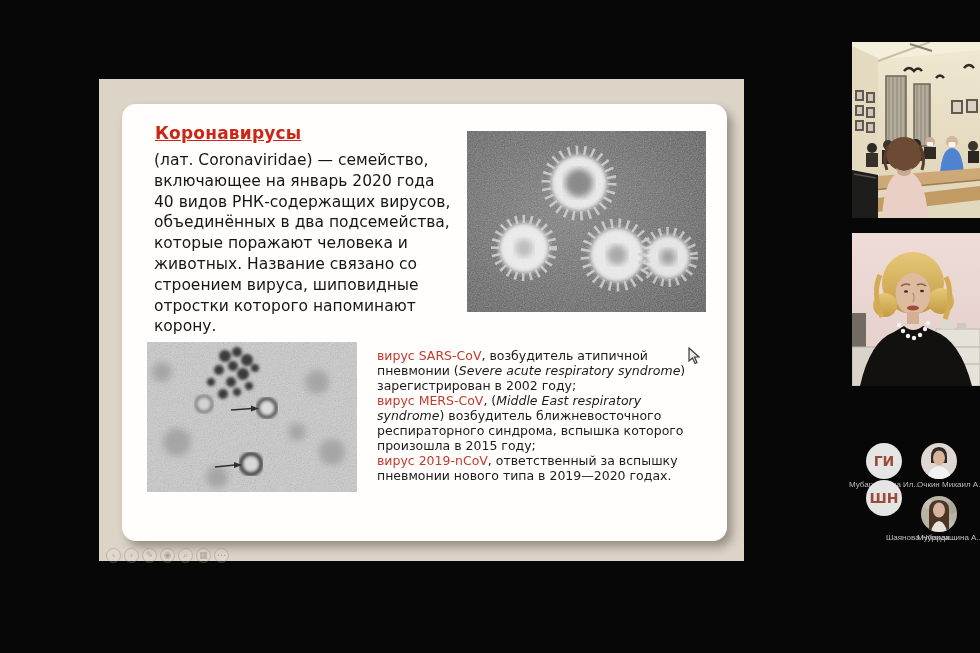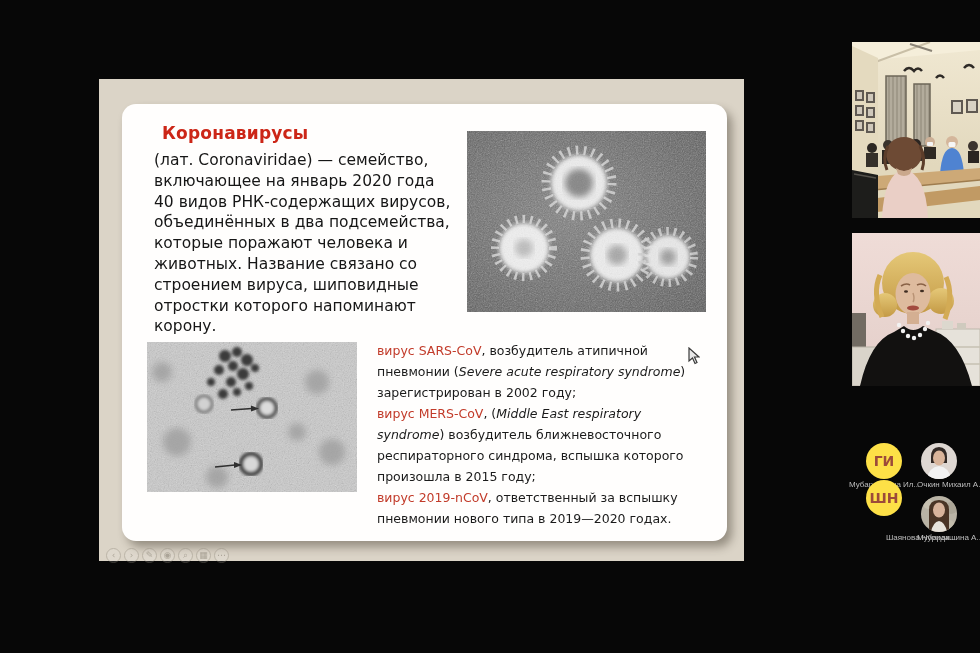--- a/index.html
+++ b/index.html
@@ -3,26 +3,26 @@
 <meta charset="utf-8">
 <style>
   html,body{margin:0;padding:0;background:#070707;}
   #canvas{position:relative;width:980px;height:653px;background:#070707;overflow:hidden;
           font-family:"DejaVu Sans",sans-serif;}
 
   
   .share{position:absolute;left:99px;top:79px;width:645px;height:482px;background:#dbd4c7;}
   .slide{position:absolute;left:23px;top:25px;width:605px;height:437px;background:#fffefd;
          border-radius:14px;box-shadow:5px 6px 10px rgba(45,38,26,.4);}
-  .slide-title{position:absolute;left:40px;top:19px;font-size:17px;font-weight:bold;
-               color:#cc2617;letter-spacing:.2px;}
+  .slide-title{position:absolute;left:33px;top:19px;font-size:17px;font-weight:bold;
+               color:#cc2617;letter-spacing:.2px;text-decoration:underline;}
   .slide-body{position:absolute;left:32px;top:46px;width:330px;font-size:15.5px;
               line-height:20.8px;color:#161616;}
-  .notes{position:absolute;left:255px;top:236px;width:327px;font-size:12.5px;
-         line-height:21px;color:#1b1b1b;}
+  .notes{position:absolute;left:255px;top:244px;width:327px;font-size:12.5px;
+         line-height:15px;color:#1b1b1b;}
   .seg-red{color:#c23b2a;}
   .seg-italic{font-style:italic;}
   .img1{position:absolute;left:345px;top:27px;width:239px;height:181px;}
   .img2{position:absolute;left:25px;top:238px;width:210px;height:150px;}
   .img1 svg,.img2 svg{display:block;}
 
   
   .toolbar{position:absolute;left:7px;top:469px;display:flex;gap:3px;opacity:.42;}
   .tbicon{width:13px;height:13px;border:1px solid #8d877a;border-radius:50%;color:#6e685c;
           font-size:9px;line-height:12px;text-align:center;background:rgba(255,255,255,.25);}
@@ -30,21 +30,21 @@
   
   .cursor{position:absolute;left:688px;top:347px;width:12px;height:18px;}
 
   
   .vtile{position:absolute;background:#000;overflow:hidden;}
   .tile-classroom{left:852px;top:42px;width:128px;height:176px;}
   .tile-speaker{left:852px;top:233px;width:128px;height:153px;}
 
   .ptile{position:absolute;}
   .avatar-circle{position:absolute;width:36px;height:36px;border-radius:50%;
-                 background:#fde047;color:#9c4a3a;font-size:14px;font-weight:bold;
+                 background:#e5e5e5;color:#9c4a3a;font-size:14px;font-weight:bold;
                  display:flex;align-items:center;justify-content:center;}
   .avatar-photo{position:absolute;width:36px;height:36px;border-radius:50%;overflow:hidden;}
   .pname{position:absolute;width:70px;font-family:"Liberation Sans",sans-serif;font-size:8px;
          color:#bdbdbd;text-align:center;white-space:nowrap;overflow:hidden;}
 </style>
 </head>
 <body>
 
 <div id="canvas">
 

